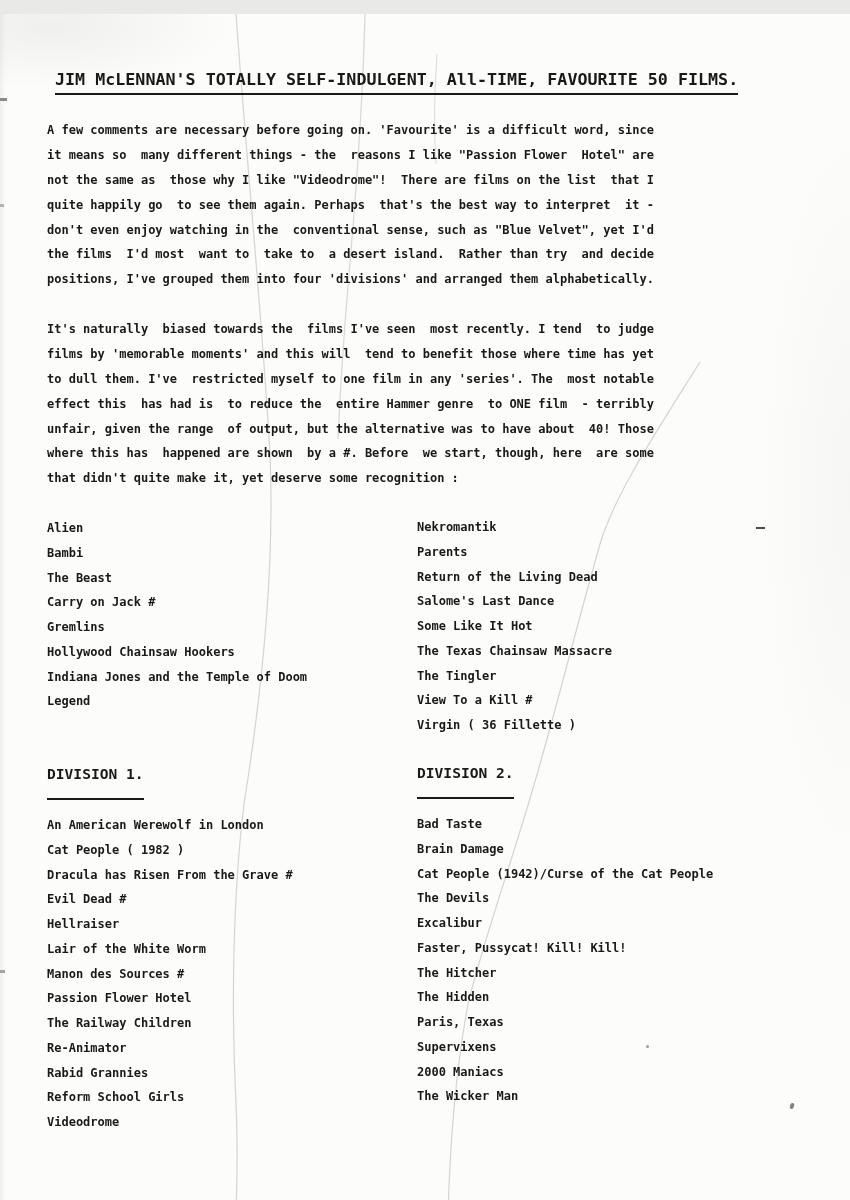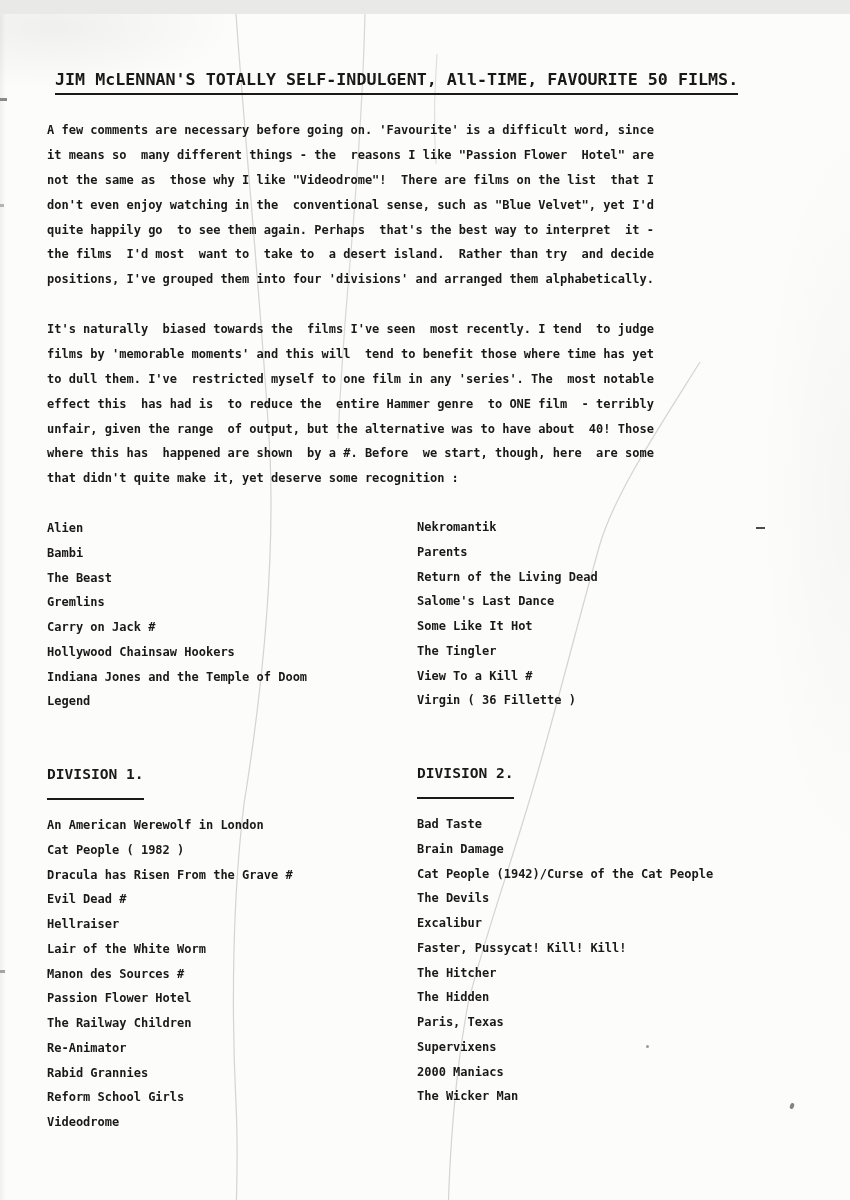--- a/index.html
+++ b/index.html
@@ -51,53 +51,54 @@
     <path d="M437,40 C435,75 433,105 436,150" fill="none" stroke="#bcb9b3" stroke-width="1.1" opacity="0.45"></path>
     <path d="M700,348 C655,420 615,480 600,530 C580,600 560,680 540,750 C515,840 485,920 468,990 C455,1060 450,1130 448,1200" fill="none" stroke="#b6b3ad" stroke-width="1.2" opacity="0.55"></path>
   </svg>
 
   <h1 class="title"><span>JIM McLENNAN'S TOTALLY SELF-INDULGENT, All-TIME, FAVOURITE 50 FILMS.</span></h1>
 
   <div class="para p1">
       <div class="line">A few comments are necessary before going on. 'Favourite' is a difficult word, since</div>
       <div class="line">it means so  many different things - the  reasons I like "Passion Flower  Hotel" are</div>
       <div class="line">not the same as  those why I like "Videodrome"!  There are films on the list  that I</div>
+      <div class="line">quite happily go  to see them again. Perhaps  that's the best way to interpret  it -</div>
       <div class="line">don't even enjoy watching in the  conventional sense, such as "Blue Velvet", yet I'd</div>
-      <div class="line">quite happily go  to see them again. Perhaps  that's the best way to interpret  it -</div>
       <div class="line">the films  I'd most  want to  take to  a desert island.  Rather than try  and decide</div>
       <div class="line">positions, I've grouped them into four 'divisions' and arranged them alphabetically.</div>
     </div>
 
   <div class="para p2">
       <div class="line">It's naturally  biased towards the  films I've seen  most recently. I tend  to judge</div>
       <div class="line">films by 'memorable moments' and this will  tend to benefit those where time has yet</div>
       <div class="line">to dull them. I've  restricted myself to one film in any 'series'. The  most notable</div>
       <div class="line">effect this  has had is  to reduce the  entire Hammer genre  to ONE film  - terribly</div>
       <div class="line">unfair, given the range  of output, but the alternative was to have about  40! Those</div>
       <div class="line">where this has  happened are shown  by a #. Before  we start, though, here  are some</div>
       <div class="line">that didn't quite make it, yet deserve some recognition :</div>
     </div>
 
   <div class="list hm-left">
       <div class="line">Alien</div>
       <div class="line">Bambi</div>
       <div class="line">The Beast</div>
+      <div class="line">Carry on Jack #</div>
       <div class="line">Gremlins</div>
-      <div class="line">Carry on Jack #</div>
       <div class="line">Hollywood Chainsaw Hookers</div>
       <div class="line">Indiana Jones and the Temple of Doom</div>
       <div class="line">Legend</div>
     </div>
 
   <div class="list hm-right">
       <div class="line">Nekromantik</div>
       <div class="line">Parents</div>
       <div class="line">Return of the Living Dead</div>
       <div class="line">Salome's Last Dance</div>
       <div class="line">Some Like It Hot</div>
+      <div class="line">The Texas Chainsaw Massacre</div>
       <div class="line">The Tingler</div>
       <div class="line">View To a Kill #</div>
       <div class="line">Virgin ( 36 Fillette )</div>
     </div>
 
   <div class="division-heading d1h">DIVISION 1.</div>
   <div class="division-heading d2h">DIVISION 2.</div>
 
   <div class="list d1-list">
       <div class="line">An American Werewolf in London</div>

